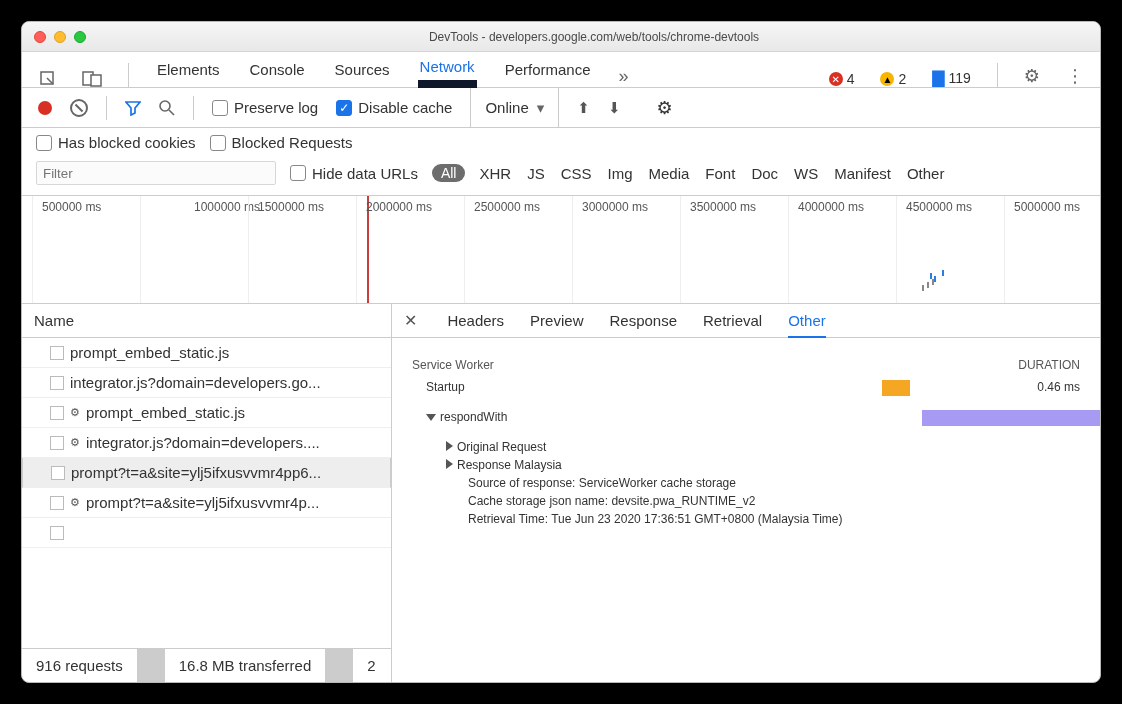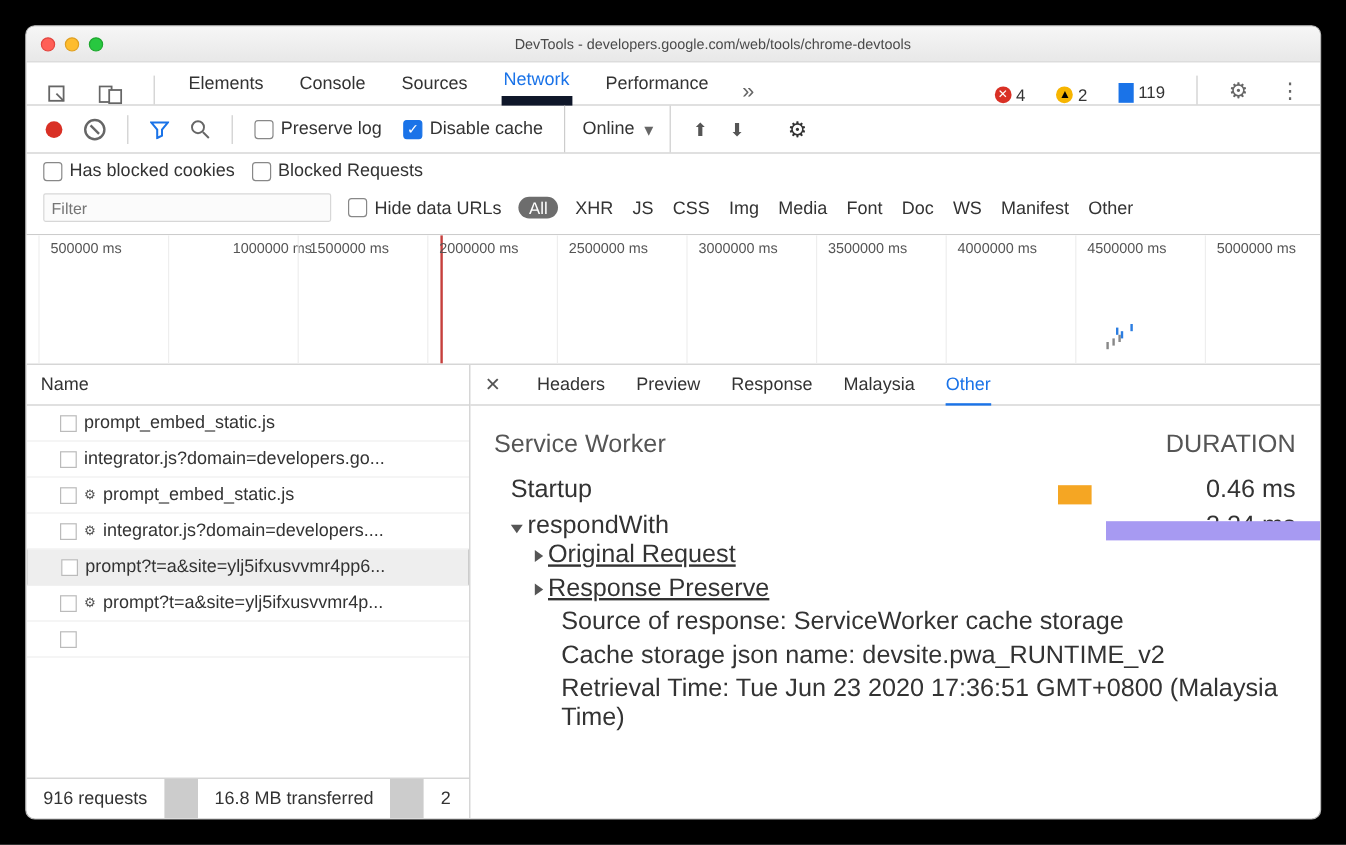--- a/index.html
+++ b/index.html
@@ -57,30 +57,30 @@
   .closex{font-size:16px;color:#555;cursor:pointer;margin-right:4px;}
   .list{flex:1;overflow:hidden;}
   .row{height:30px;display:flex;align-items:center;padding:0 28px;border-bottom:1px solid #eee;gap:6px;white-space:nowrap;overflow:hidden;text-overflow:ellipsis;font-size:15px;}
   .row.sel{background:#eeeeee;}
   .fico{width:14px;height:14px;border:1px solid #bbb;background:#fff;display:inline-block;position:relative;}
   .gear{color:#555;font-size:11px;}
   .footer{height:34px;border-top:1px solid #ccc;display:flex;align-items:center;font-size:15px;}
   .footer span{padding:0 14px;}
   .fsep{width:1px;height:100%;background:#ccc;}
   
-  .timing{flex:1;padding:12px 20px 10px 20px;font-size:21px;overflow:auto;}
+  .timing{flex:1;padding:12px 20px 10px 20px;font-size:12px;overflow:auto;}
   .thead{display:flex;justify-content:space-between;color:#555;margin-bottom:8px;margin-top:8px;}
-  .trow{display:flex;align-items:flex-end;height:30px;}
+  .trow{display:flex;align-items:flex-start;height:30px;}
   .tlabel{width:230px;padding-left:14px;}
   .tbars{flex:1;position:relative;height:16px;}
   .bar{position:absolute;height:16px;}
   .b1{left:240px;width:28px;background:#f5a623;}
   .b2{left:280px;width:200px;background:#a79af2;}
   .tdur{width:80px;text-align:right;}
-  .indent1{padding-left:34px;text-decoration:underline;}
+  .indent1{padding-left:34px;}
   .indent2{padding-left:56px;}
   .tri{display:inline-block;width:0;height:0;margin-right:4px;}
   .tri.d{border-left:5px solid transparent;border-right:5px solid transparent;border-top:7px solid #555;}
   .tri.r{border-top:5px solid transparent;border-bottom:5px solid transparent;border-left:7px solid #555;}
   svg{display:block;}
 </style>
 </head>
 <body>
 
 <div class="frame">
@@ -274,21 +274,21 @@
         <span class="fsep"></span>
         <span>2</span>
       </div>
     </div>
     <div class="rightcol">
       <div class="hdr">
         <span class="closex">✕</span>
         <span class="tab2">Headers</span>
         <span class="tab2">Preview</span>
         <span class="tab2">Response</span>
-        <span class="tab2">Malaysia</span>
+        <span class="tab2">Retrieval</span>
         <span class="tab2 active">Other</span>
       </div>
       <div class="timing">
         <div class="thead">
           <span>Service Worker</span>
           <span>DURATION</span>
         </div>
         <div class="trow">
           <div class="tlabel">Startup</div>
           <div class="tbars">
@@ -297,21 +297,21 @@
           <div class="tdur">0.46 ms</div>
         </div>
         <div class="trow">
           <div class="tlabel"><span class="tri d"></span><span>respondWith</span></div>
           <div class="tbars">
                 <div class="bar b2"></div>
               </div>
           <div class="tdur">3.24 ms</div>
         </div>
         <div class="indent1"><span class="tri r"></span><span>Original Request</span></div>
-        <div class="indent1" style="margin-top:4px;"><span class="tri r"></span><span>Response Preserve</span></div>
+        <div class="indent1" style="margin-top:4px;"><span class="tri r"></span><span>Response Malaysia</span></div>
         <div class="indent2" style="margin-top:4px;">Source of response: ServiceWorker cache storage</div>
         <div class="indent2" style="margin-top:4px;">Cache storage json name: devsite.pwa_RUNTIME_v2</div>
         <div class="indent2" style="margin-top:4px;">Retrieval Time: Tue Jun 23 2020 17:36:51 GMT+0800 (Malaysia Time)</div>
       </div>
     </div>
   </div>
  </div>
 </div>
 
 </body></html>

